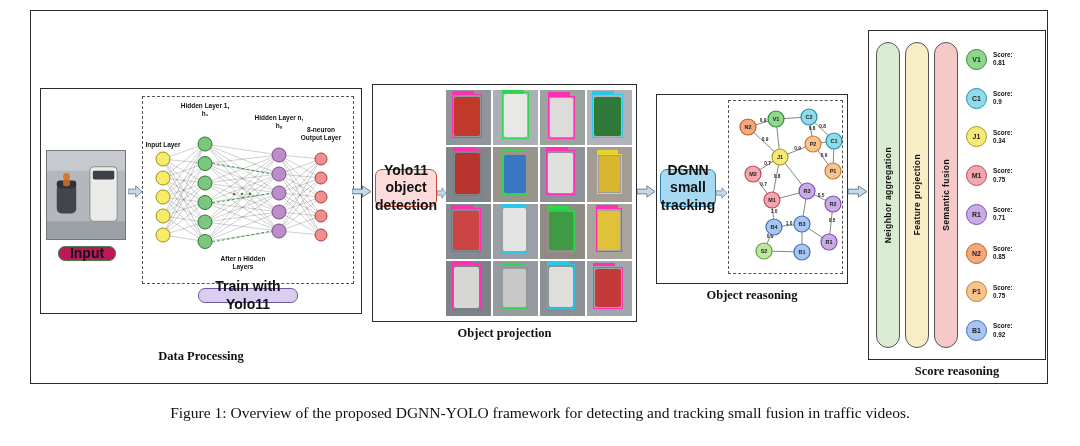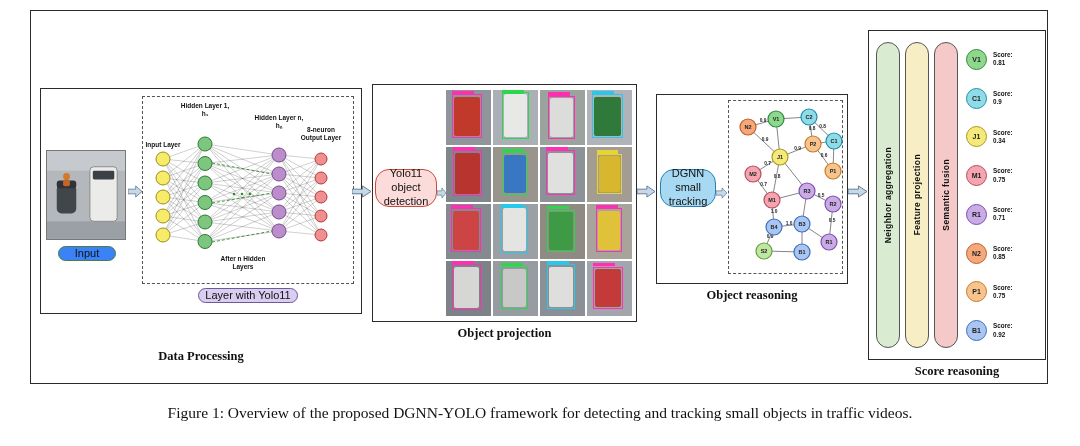--- a/index.html
+++ b/index.html
@@ -6,24 +6,24 @@
   html,body { width:1080px; height:446px; background:#ffffff; overflow:hidden;
     font-family:"Liberation Sans", sans-serif; position:relative; }
   .frame { position:absolute; left:30px; top:10px; width:1018px; height:374px;
     border:1.5px solid #2b2b2b; background:#fff; }
   .panel { position:absolute; border:1.5px solid #2b2b2b; background:#fff; }
   .dashed { position:absolute; border:1.3px dashed #555; background:#fff; }
   .ptitle { position:absolute; text-align:center; font-family:"Liberation Serif", serif;
     font-weight:700; font-size:12.5px; color:#111; }
   .caption { position:absolute; left:0; top:404px; width:1080px; text-align:center;
     font-family:"Liberation Serif", serif; font-size:15.5px; color:#111; }
-  .pill { position:absolute; border:1.2px solid #444; border-radius:14px;
+  .pill { position:absolute; border:1.2px solid #444; border-radius:7px;
     display:flex; align-items:center; justify-content:center; text-align:center;
-    font-weight:400; font-size:11px; line-height:1.25; white-space:pre-line; color:#111; }
-  #input-pill { left:58px; top:246px; width:58px; height:15px; background:#3b82f6; border-color:#4a7d4a; }
+    font-weight:700; font-size:14px; line-height:1.25; white-space:pre-line; color:#111; }
+  #input-pill { left:58px; top:246px; width:58px; height:15px; background:#be185d; border-color:#4a7d4a; }
   #train-pill { left:198px; top:288px; width:100px; height:15px; background:#d9cdf0; border-color:#6a5a9a; }
   #yolo-pill  { left:375px; top:169px; width:62px; height:38px; background:#fbdcda; border-color:#cc4b3d; }
   #dgnn-pill  { left:660px; top:169px; width:56px; height:38px; background:#a8d9f2; border-color:#2a7fb5; }
   #p1 { left:40px;  top:88px; width:322px; height:226px; }
   #p2 { left:372px; top:84px; width:265px; height:238px; }
   #p3 { left:656px; top:94px; width:192px; height:190px; }
   #p4 { left:868px; top:30px; width:178px; height:330px; }
   #t1 { left:40px;  top:319px; width:322px;margin-top:30px; }
   #t2 { left:372px; top:326px; width:265px; }
   #t3 { left:656px; top:288px; width:192px; }
@@ -213,21 +213,21 @@
   <div class="nn-lab" id="lab-h1">Hidden Layer 1,
 h₁</div>
   <div class="nn-lab" id="lab-hn">Hidden Layer n,
 hₙ</div>
   <div class="nn-lab" id="lab-out">8-neuron
 Output Layer</div>
   <div class="nn-lab" id="lab-after">After n Hidden
 Layers</div>
 </div>
 
-<div class="pill" id="train-pill">Layer with Yolo11</div>
+<div class="pill" id="train-pill">Train with Yolo11</div>
 <div class="ptitle" id="t1">Data Processing</div>
 
 <div class="arrow" id="a2"><svg viewBox="0 0 20 14" width="100%" height="100%" preserveAspectRatio="none">
       <polygon points="0,4.5 11,4.5 11,1 20,7 11,13 11,9.5 0,9.5" fill="#c9d8e6" stroke="#5b7a94" stroke-width="1"></polygon>
     </svg></div>
 
 <div class="panel" id="p2"></div>
 <div class="pill" id="yolo-pill">Yolo11 object
 detection</div>
 <div class="arrow" id="a3"><svg viewBox="0 0 20 14" width="100%" height="100%" preserveAspectRatio="none">
@@ -456,13 +456,13 @@
 0.75</span>
     </div>
     <div class="score-row">
       <span class="snode" style="background: rgb(169, 198, 242); border-color: rgb(63, 109, 189);">B1</span>
       <span class="stext" style="white-space: pre-line;">Score:
 0.92</span>
     </div>
   </div>
 <div class="ptitle" id="t4">Score reasoning</div>
 
-<div class="caption">Figure 1: Overview of the proposed DGNN-YOLO framework for detecting and tracking small objects in traffic videos.</div>
+<div class="caption">Figure 1: Overview of the proposed DGNN-YOLO framework for detecting and tracking small fusion in traffic videos.</div>
 
 </body></html>

